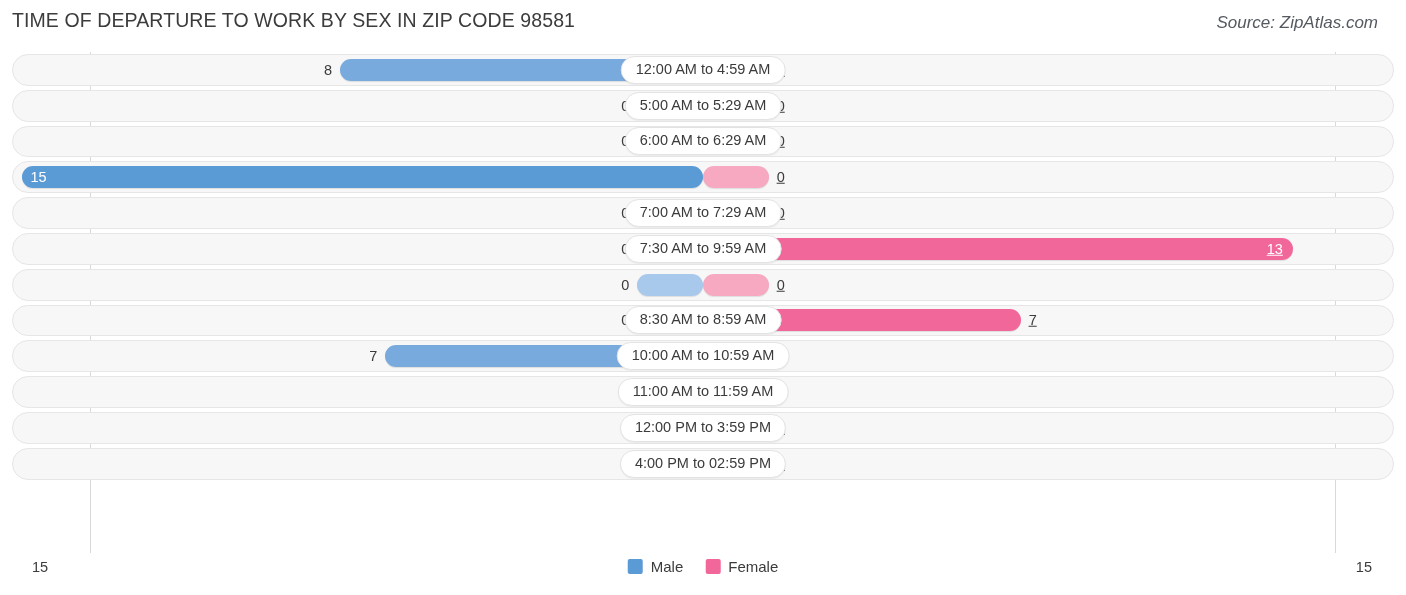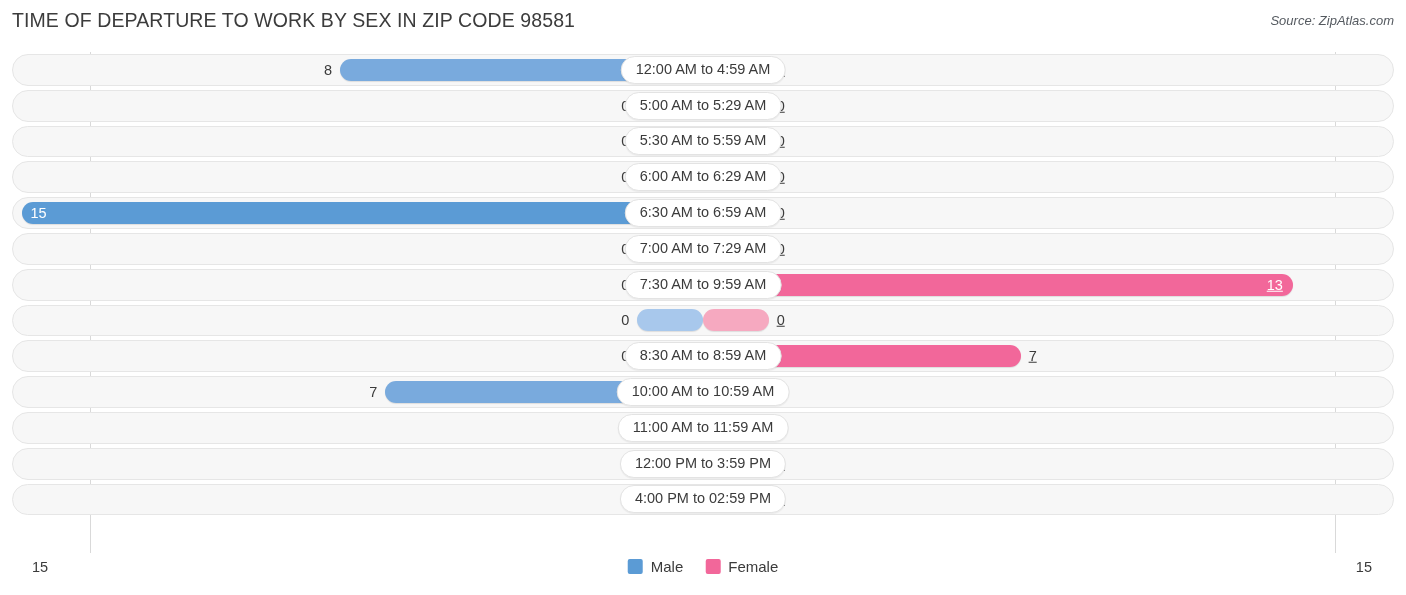--- a/index.html
+++ b/index.html
@@ -20,38 +20,38 @@
     width: 1406px;
     height: 595px;
     box-sizing: border-box;
   }
 
   
   .header {
     position: absolute;
     top: 0;
     left: 0;
-    right: 0;
+    right: 16px;
     height: 44px;
   }
   .chart-title {
     position: absolute;
     left: 12px;
     top: 9px;
     font-size: 19.5px;
     letter-spacing: 0.1px;
     color: #3c3c3c;
     font-weight: 400;
     white-space: nowrap;
   }
   .chart-source {
     position: absolute;
     right: 12px;
     top: 13px;
-    font-size: 13px;
+    font-size: 17px;
     font-style: italic;
     color: #555a60;
     white-space: nowrap;
   }
 
   
   .plot {
     position: absolute;
     left: 12px;
     top: 52px;
@@ -280,57 +280,38 @@
                 <span class="val">0</span>
               </div>
             </div>
             <div class="side female">
               <div class="valwrap-female" style="width: 9.5%;">
                 <div class="bar zero" style="width: 100%;"></div>
                 <span class="val">0</span>
               </div>
             </div>
           </div>
-          <div class="cat-pill">5:30 AM to 5:59 AM</div>
-        </div>
-        <div class="row">
-          <div class="track"></div>
-          <div class="bars">
-            <div class="side male">
-              <div class="valwrap-male" style="width: 9.5%;">
-                <div class="bar zero" style="width: 100%;"></div>
-                <span class="val">0</span>
-              </div>
-            </div>
-            <div class="side female">
-              <div class="valwrap-female" style="width: 9.5%;">
-                <div class="bar zero" style="width: 100%;"></div>
-                <span class="val">0</span>
-              </div>
-            </div>
-          </div>
           <div class="cat-pill">6:00 AM to 6:29 AM</div>
         </div>
         <div class="row">
           <div class="track"></div>
           <div class="bars">
             <div class="side male">
               <div class="valwrap-male" style="width: 98.5%;">
                 <div class="bar max" style="width: 100%;"></div>
                 <span class="val inside">15</span>
               </div>
             </div>
             <div class="side female">
               <div class="valwrap-female" style="width: 9.5%;">
                 <div class="bar zero" style="width: 100%;"></div>
                 <span class="val">0</span>
               </div>
             </div>
           </div>
-          <div class="cat-pill">6:30 AM to 6:59 AM</div>
         </div>
         <div class="row">
           <div class="track"></div>
           <div class="bars">
             <div class="side male">
               <div class="valwrap-male" style="width: 9.5%;">
                 <div class="bar zero" style="width: 100%;"></div>
                 <span class="val">0</span>
               </div>
             </div>

